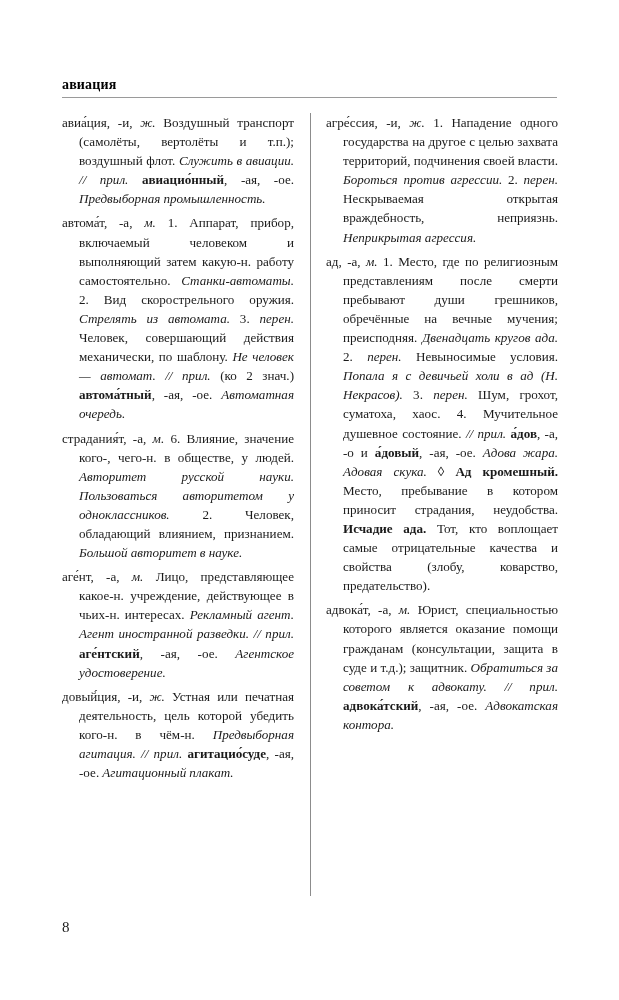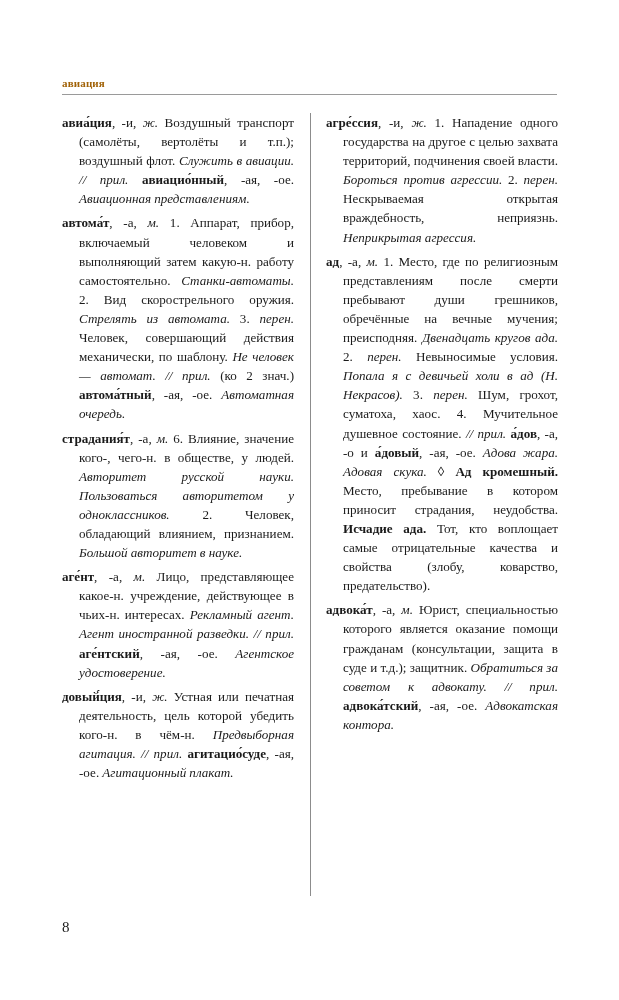--- a/index.html
+++ b/index.html
@@ -26,23 +26,23 @@
   
   .runhead {
     position: absolute;
     left: 62px;
     top: 78px;
     width: 495px;
   }
   .runhead-text {
     font-family: "Liberation Serif", "DejaVu Serif", serif;
     font-weight: bold;
-    font-size: 11px;
+    font-size: 14px;
     letter-spacing: 0.15px;
-    color: #a16207;
+    color: #000000;
     line-height: 1.0;
     display: block;
   }
   .runhead-rule {
     margin-top: 5px;
     height: 1px;
     width: 495px;
     background: #9a9a9a;
   }
   
@@ -79,21 +79,21 @@
     text-justify: inter-word;
     margin: 0 0 0 0;
     padding-left: 17px;
     text-indent: -17px;
     hyphens: manual;
     word-spacing: -0.1px;
   }
   .entry + .entry { margin-top: 5px; }
 
   .hw {           
-    font-weight: bold;
+    font-weight: normal;
   }
   .ex {           
     font-style: italic;
   }
   .bold {
     font-weight: bold;
   }
 
   
   .folio {
@@ -110,21 +110,21 @@
 
 <div class="page">
 
   <div class="runhead">
     <span class="runhead-text">авиация</span>
     <div class="runhead-rule"></div>
   </div>
 
   <div class="cols">
     <div class="col col-left" id="col-left">
-        <p class="entry"><span class="hw">авиа́ция</span><span>, </span><span>-и</span><span>, </span><span class="ex">ж.</span><span> Воздушный транспорт (самолёты, вертолёты и т.п.); воздушный флот. </span><span class="ex">Служить в авиации. // прил. </span><span class="bold">авиацио́нный</span><span>, -ая, -ое. </span><span class="ex">Авиационная представлениям.</span></p>
+        <p class="entry"><span class="hw">авиа́ция</span><span>, </span><span>-и</span><span>, </span><span class="ex">ж.</span><span> Воздушный транспорт (самолёты, вертолёты и т.п.); воздушный флот. </span><span class="ex">Служить в авиации. // прил. </span><span class="bold">авиацио́нный</span><span>, -ая, -ое. </span><span class="ex">Предвыборная промышленность.</span></p>
         <p class="entry"><span class="hw">автома́т</span><span>, -а, </span><span class="ex">м.</span><span> 1. Аппарат, прибор, включаемый человеком и выполняющий затем какую-н. работу самостоятельно. </span><span class="ex">Станки-автоматы.</span><span> 2. Вид скорострельного оружия. </span><span class="ex">Стрелять из автомата.</span><span> 3. </span><span class="ex">перен.</span><span> Человек, совершающий действия механически, по шаблону. </span><span class="ex">Не человек — автомат. // прил.</span><span> (ко 2 знач.) </span><span class="bold">автома́тный</span><span>, -ая, -ое. </span><span class="ex">Автоматная очередь.</span></p>
         <p class="entry"><span class="hw">страдания́т</span><span>, -а, </span><span class="ex">м.</span><span> 6. Влияние, значение кого-, чего-н. в обществе, у людей. </span><span class="ex">Авторитет русской науки. Пользоваться авторитетом у одноклассников.</span><span> 2. Человек, обладающий влиянием, признанием. </span><span class="ex">Большой авторитет в науке.</span></p>
         <p class="entry"><span class="hw">аге́нт</span><span>, -а, </span><span class="ex">м.</span><span> Лицо, представляющее какое-н. учреждение, действующее в чьих-н. интересах. </span><span class="ex">Рекламный агент. Агент иностранной разведки. // прил. </span><span class="bold">аге́нтский</span><span>, -ая,  -ое. </span><span class="ex">Агентское удостоверение.</span></p>
         <p class="entry"><span class="hw">довый́ция</span><span>, -и, </span><span class="ex">ж.</span><span> Устная или печатная деятельность, цель которой убедить кого-н. в чём-н. </span><span class="ex">Предвыборная агитация. // прил. </span><span class="bold">агитацио́суде</span><span>, -ая, -ое. </span><span class="ex">Агитационный плакат.</span></p>
       </div>
     <div class="col-divider"></div>
     <div class="col col-right" id="col-right">
         <p class="entry"><span class="hw">агре́ссия</span><span>, -и, </span><span class="ex">ж.</span><span> 1. Нападение одного государства на другое с целью захвата территорий, подчинения своей власти. </span><span class="ex">Бороться против агрессии.</span><span> 2. </span><span class="ex">перен.</span><span> Нескрываемая открытая враждебность, неприязнь. </span><span class="ex">Неприкрытая агрессия.</span></p>
         <p class="entry"><span class="hw">ад</span><span>, -а, </span><span class="ex">м.</span><span> 1. Место, где по религиозным представлениям после смерти пребывают души грешников, обречённые на вечные мучения; преисподняя. </span><span class="ex">Двенадцать кругов ада.</span><span> 2. </span><span class="ex">перен.</span><span> Невыносимые условия. </span><span class="ex">Попала я с девичьей холи в ад (Н. Некрасов).</span><span> 3. </span><span class="ex">перен.</span><span> Шум, грохот, суматоха, хаос. 4. Мучительное душевное состояние. </span><span class="ex">// прил.</span><span> </span><span class="bold">а́дов</span><span>, -а, -о и </span><span class="bold">а́довый</span><span>, -ая, -ое. </span><span class="ex">Адова жара. Адовая скука.</span><span> ◊ </span><span class="bold">Ад кромешный.</span><span> Место, пребывание в котором приносит страдания, неудобства. </span><span class="bold">Исчадие ада.</span><span> Тот, кто воплощает самые отрицательные качества и свойства (злобу, коварство, предательство).</span></p>
         <p class="entry"><span class="hw">адвока́т</span><span>, -а, </span><span class="ex">м.</span><span> Юрист, специальностью которого является оказание помощи гражданам (консультации, защита в суде и т.д.); защитник. </span><span class="ex">Обратиться за советом к адвокату. // прил. </span><span class="bold">адвока́тский</span><span>, -ая, -ое. </span><span class="ex">Адвокатская контора.</span></p>

